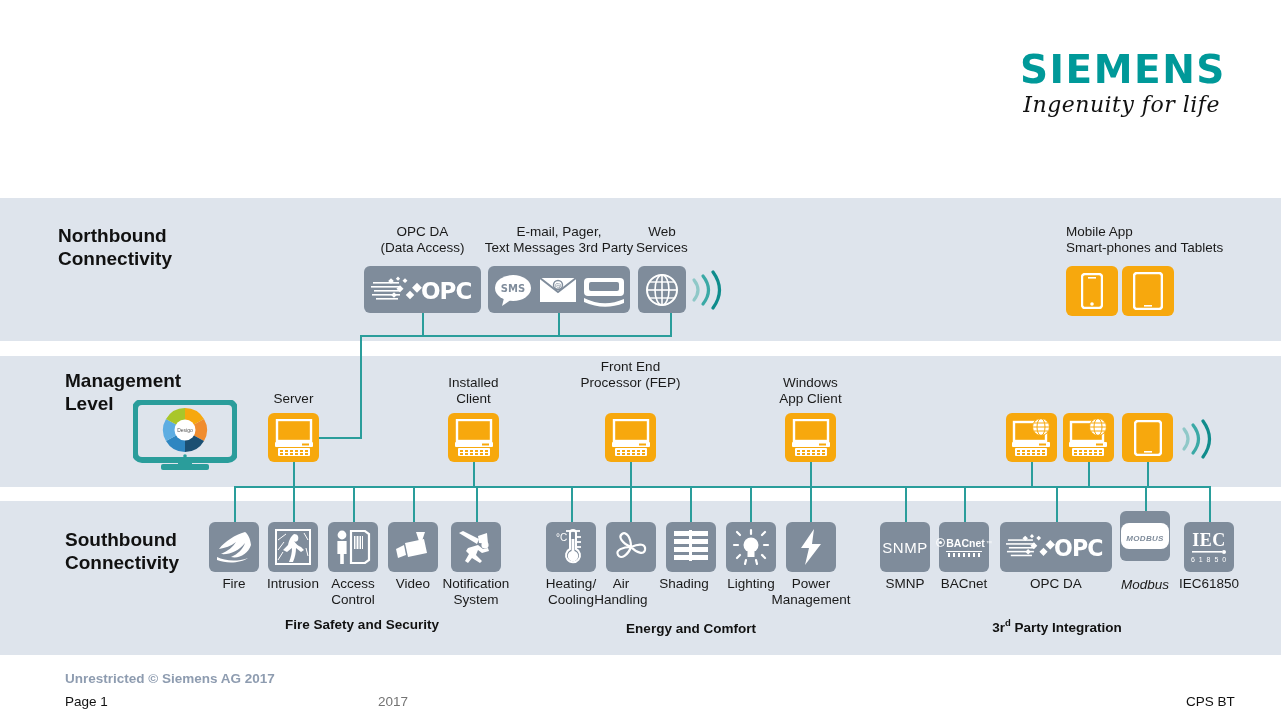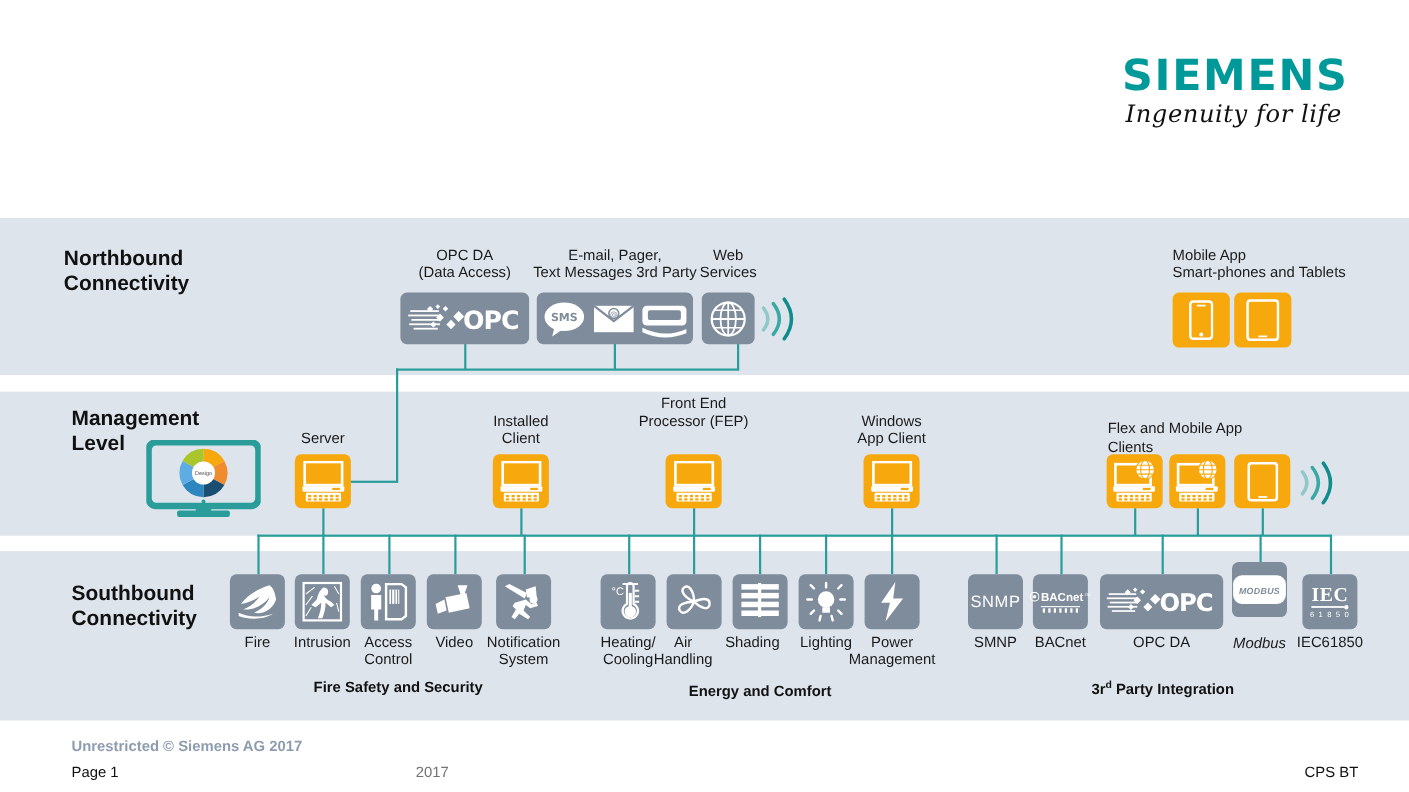--- a/index.html
+++ b/index.html
@@ -344,22 +344,20 @@
             <rect x="11" y="34" width="3" height="2"></rect>
           <rect x="16" y="34" width="3" height="2"></rect>
             <rect x="21" y="34" width="3" height="2"></rect>
           <rect x="26" y="34" width="3" height="2"></rect>
             <rect x="31" y="34" width="3" height="2"></rect>
         </g>
       </svg>
     </div>
   </div>
 
-  <div style="position:absolute;left:1007px;top:381px;width:260px;font-size:13.5px;line-height:17px;white-space:pre-line;">Flex and Mobile App
- Clients</div>
 
   <div class="tile orange" style="position:absolute;left:1006px;top:413px;width:51px;height:49px;">
     <svg width="42" height="38" viewBox="0 0 42 38" aria-hidden="true">
       <rect x="3" y="3" width="32" height="19" fill="none" stroke="#fff" stroke-width="2.4"></rect>
       <rect x="1" y="23" width="38" height="5" rx="1" fill="#fff"></rect>
       <rect x="28" y="24.5" width="7" height="2" fill="#f7a80d"></rect>
       <rect x="4" y="29" width="32" height="8" rx="1" fill="#fff"></rect>
       <g fill="#f7a80d">
         <rect x="6" y="31" width="3" height="2"></rect>
           <rect x="11" y="31" width="3" height="2"></rect>

